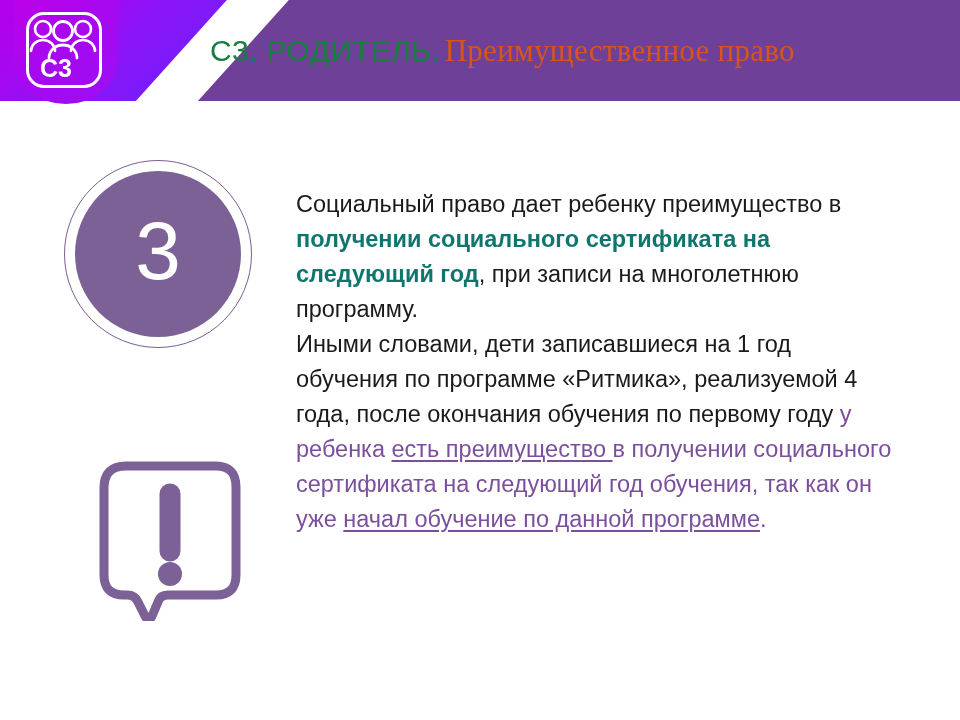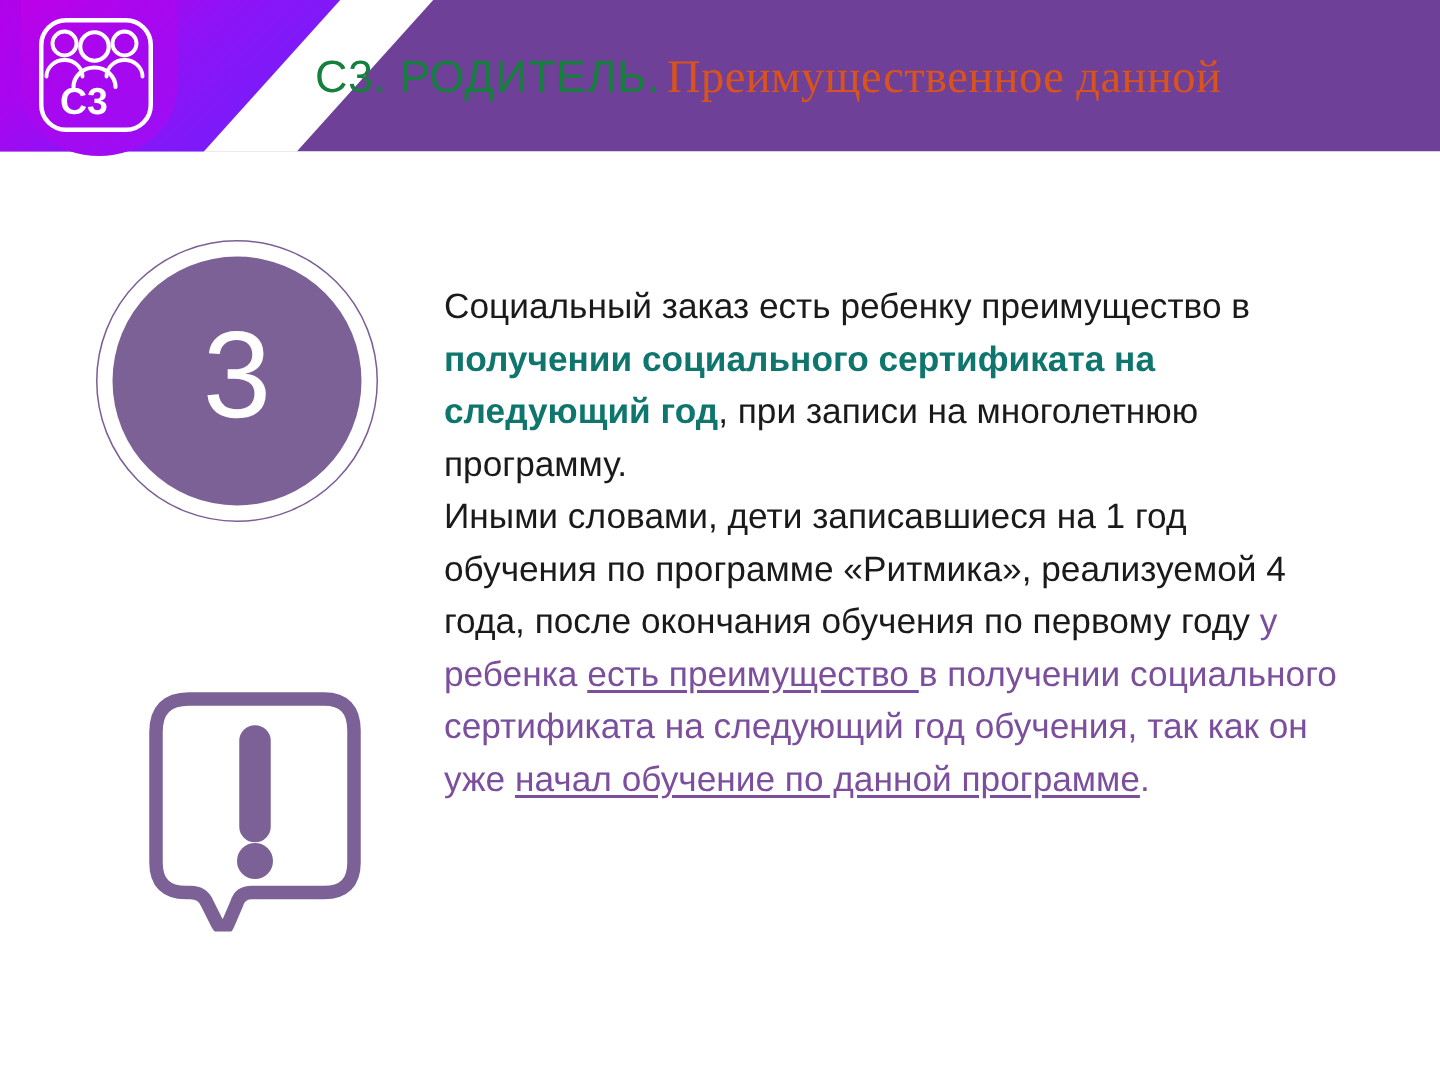--- a/index.html
+++ b/index.html
@@ -225,32 +225,32 @@
     <g fill="none" stroke="#ffffff" stroke-width="2.8" stroke-linecap="round" stroke-linejoin="round">
       <circle cx="36" cy="13" r="9.5"></circle>
       <path d="M22 40 a14 13 0 0 1 28 0"></path>
     </g>
   </svg>
   <div id="logo-c3-text">С3</div>
 </div>
 
 <div id="header-title">
   <span class="title-main">С3. РОДИТЕЛЬ.</span>
-  <span class="title-accent">Преимущественное данной</span>
+  <span class="title-accent">Преимущественное право</span>
 </div>
 
 <div id="number-circle-wrap">
   <div id="number-circle-ring"></div>
   <div id="number-circle-fill"></div>
   <div id="number-circle-label">3</div>
 </div>
 
 <svg id="alert-bubble-icon" viewBox="0 0 160 165">
   <path d="M22 32 Q22 10 44 10 L134 10 Q154 10 154 31 L154 119 Q154 139 134 139 L86 139 Q78 139 76 146 L70 160 Q67 167 63 160 L56 146 Q53 139 45 139 L42 139 Q22 139 22 119 Z" fill="none" stroke="#7B6196" stroke-width="9" stroke-linejoin="round"></path>
   <path d="M88 38 L88 95" fill="none" stroke="#7B6196" stroke-width="21" stroke-linecap="round"></path>
   <circle cx="88" cy="118" r="12" fill="#7B6196"></circle>
 </svg>
 
 <div id="body-text">
-  <p class="para" id="para-1"><span>Социальный заказ есть ребенку преимущество в </span><span class="em-bold-purple">получении социального сертификата на следующий год</span><span>, при записи на многолетнюю программу.</span></p>
+  <p class="para" id="para-1"><span>Социальный право дает ребенку преимущество в </span><span class="em-bold-purple">получении социального сертификата на следующий год</span><span>, при записи на многолетнюю программу.</span></p>
 
   <p class="para" id="para-2"><span>Иными словами, дети записавшиеся на 1 год обучения по программе «Ритмика», реализуемой 4 года, после окончания обучения по первому году </span><span class="em-purple">у ребенка </span><span class="em-purple-underline">есть преимущество </span><span class="em-purple">в получении социального сертификата на следующий год обучения, так как он уже </span><span class="em-purple-underline">начал обучение по данной программе</span><span class="em-purple">.</span></p>
 </div>
 
 </body></html>

